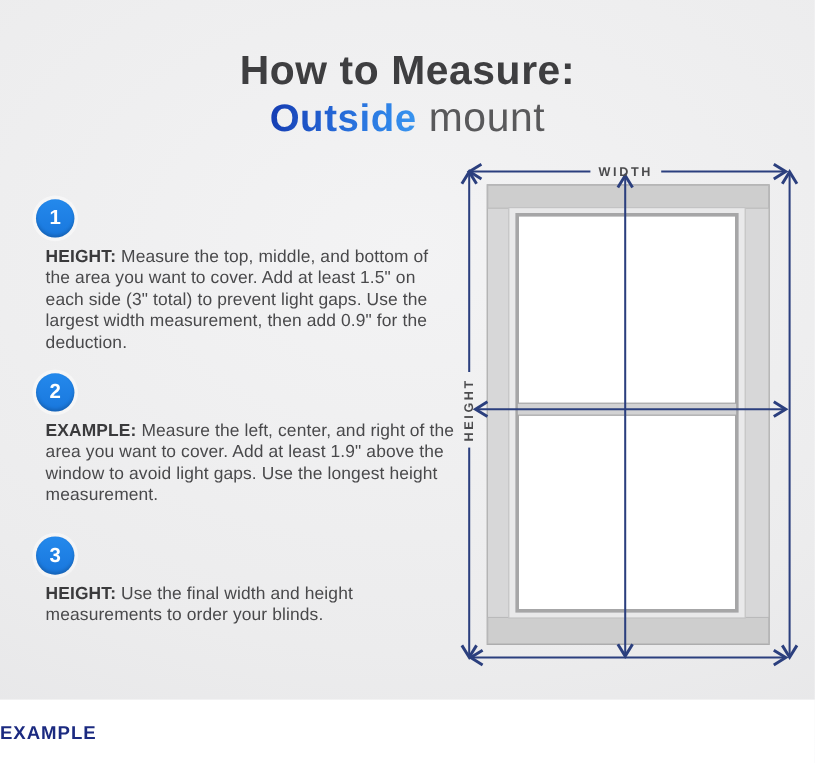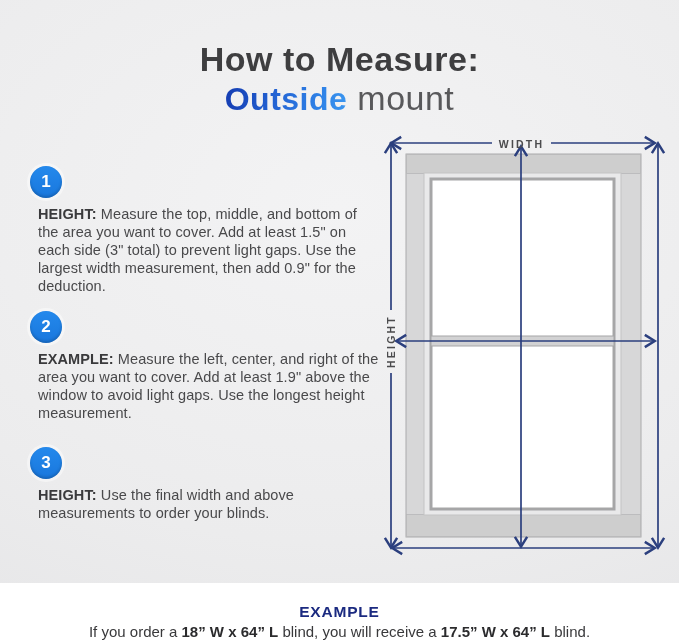--- a/index.html
+++ b/index.html
@@ -49,21 +49,21 @@
   .diagram { position:absolute; left:380px; top:130px; width:290px; height:430px; }
   .diagram svg { display:block; }
   .diagram text {
     font-family:"Liberation Sans","DejaVu Sans",sans-serif;
     font-size:10.5px; font-weight:600; letter-spacing:2.2px; fill:#4b4b4d;
   }
 
   
   .example {
     position:absolute; left:0; bottom:0; width:100%; height:61px;
-    background:#ffffff; text-align:center;
+    background:#ffffff; 
   }
   .example .ex-head {
     margin-top:20px; font-size:15.5px; font-weight:700;
     color:#1b2a80; letter-spacing:0.8px;
   }
   .example .ex-line { margin-top:2px; font-size:15px; color:#39393b; }
   .example .ex-line strong { color:#2b2b2d; font-weight:700; }
 </style>
 </head>
 <body>
@@ -82,21 +82,21 @@
     <p><strong>HEIGHT: </strong><span>Measure the top, middle, and bottom of the area you want to cover. Add at least 1.5" on each side (3" total) to prevent light gaps. Use the largest width measurement, then add 0.9" for the deduction.</span></p>
   </div>
 
   <div class="step step-2">
     <div class="step-num">2</div>
     <p><strong>EXAMPLE: </strong><span>Measure the left, center, and right of the area you want to cover. Add at least 1.9" above the window to avoid light gaps. Use the longest height measurement.</span></p>
   </div>
 
   <div class="step step-3">
     <div class="step-num">3</div>
-    <p><strong>HEIGHT: </strong><span>Use the final width and above measurements to order your blinds.</span></p>
+    <p><strong>HEIGHT: </strong><span>Use the final width and height measurements to order your blinds.</span></p>
   </div>
 
   <div class="diagram">
     <svg width="290" height="430" viewBox="0 0 290 430">
       <defs>
         <marker id="ah" viewBox="0 0 10 10" markerWidth="9" markerHeight="9" refX="7.5" refY="5" orient="auto-start-reverse">
           <path d="M1.5,1 L8,5 L1.5,9" fill="none" stroke="#2b3f7e" stroke-width="1.6"></path>
         </marker>
       </defs>
 
@@ -120,16 +120,15 @@
         <line x1="17" y1="211" x2="274" y2="211" marker-start="url(#ah)" marker-end="url(#ah)"></line>
       </g>
 
       <text x="141.5" y="13.5" text-anchor="middle" dominant-baseline="central">WIDTH</text>
       <text x="11" y="211.5" text-anchor="middle" dominant-baseline="central" transform="rotate(-90 11 211.5)">HEIGHT</text>
     </svg>
   </div>
 
   <div class="example">
     <div class="ex-head">EXAMPLE</div>
-    <div class="ex-line"><span>If you order a </span><strong>18” W x 64” L</strong><span> blind, you will receive a </span><strong>17.5” W x 64” L</strong><span> blind.</span></div>
   </div>
 
 </div>
 
 </body></html>

